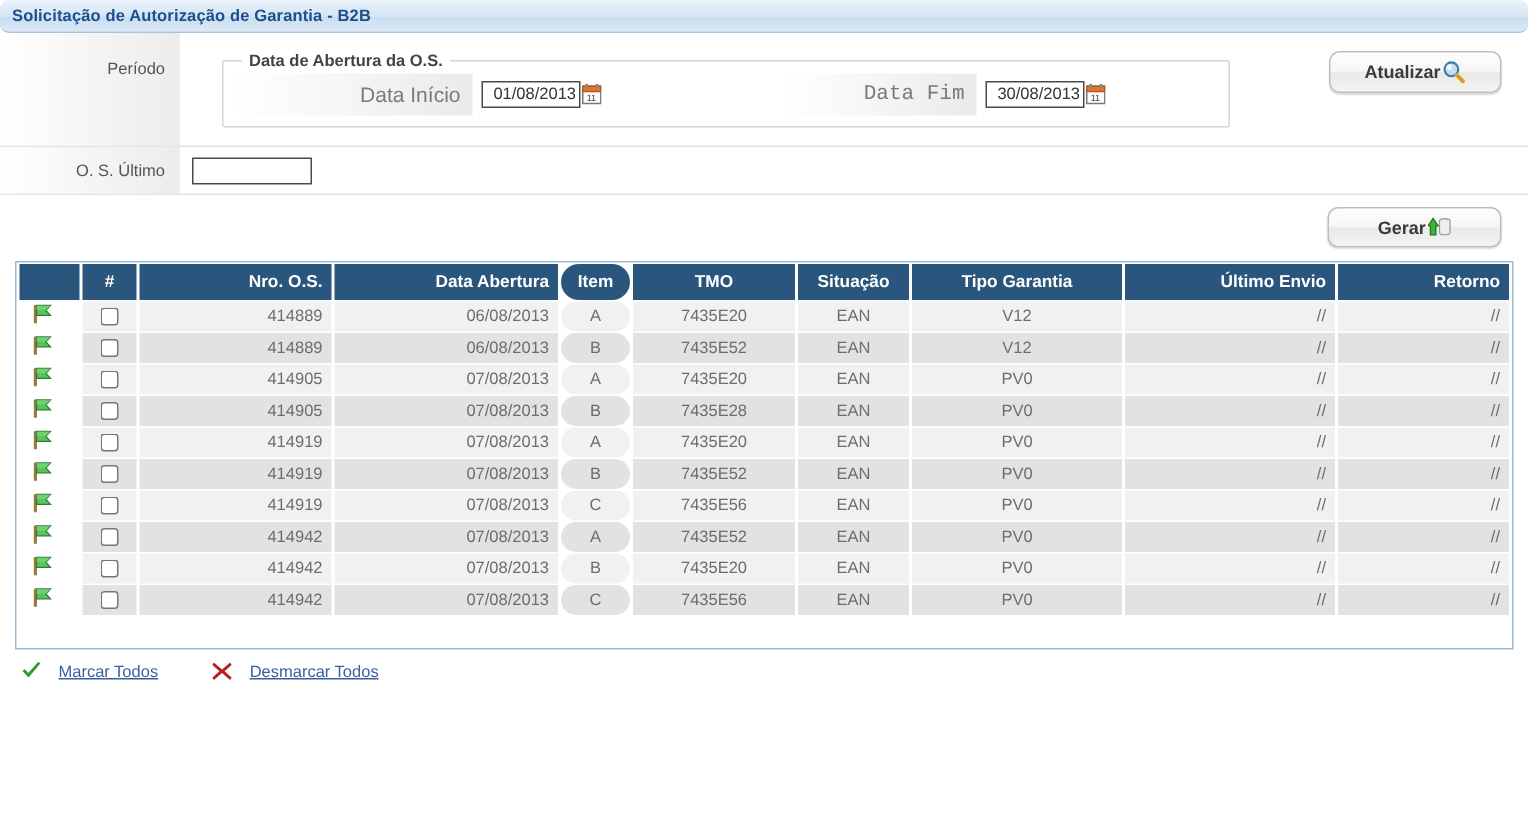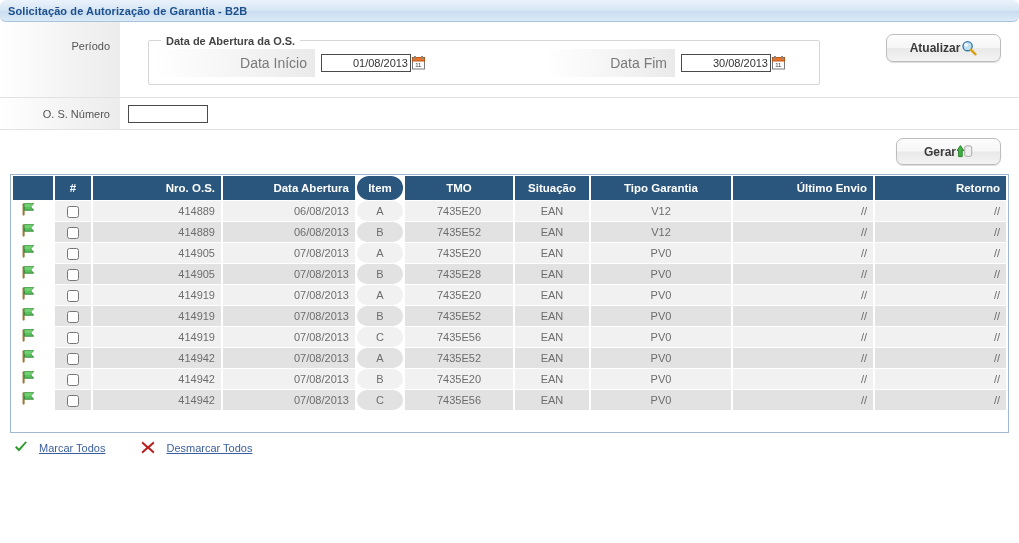--- a/index.html
+++ b/index.html
@@ -87,21 +87,21 @@
   .sub-lbl {
     font-size: 14px;
     color: #7a7a7a;
     background: linear-gradient(to right, #ffffff 0%, #f3f3f3 60%, #eaeaea 100%);
     padding: 6px 8px;
     text-align: right;
     display: block;
   }
   .date-wrap { display: flex; align-items: center; padding-left: 6px; }
   input.datein {
-    width: 90px;
+    width: 66px;
     height: 18px;
     border: 1px solid #4a4a4a;
     font-family: "Liberation Sans", sans-serif;
     font-size: 11px;
     color: #333;
     text-align: right;
     padding: 0 2px;
     background: #fff;
   }
   input.osnum {
@@ -134,21 +134,21 @@
   #btn-atualizar {
     position: absolute;
     right: 18px;
     top: 12px;
     width: 115px;
   }
   #btn-gerar {
     position: absolute;
     right: 18px;
     top: 8px;
-    width: 105px;
+    width: 116px;
     justify-content: center;
   }
 
   #genbar { position: relative; height: 44px; }
 
   
   #tablewrap {
     margin: 0 10px;
     border: 1px solid #9db9d1;
     background: #fff;
@@ -177,21 +177,21 @@
     font-size: 11px;
     white-space: nowrap;
   }
   tbody tr.odd  td { background: #f1f1f1; }
   tbody tr.even td { background: #e2e2e2; }
   tbody td.flagcell { background: #ffffff !important; padding: 0 4px; }
 
   .c-flag   { width: 40px; }
   .c-chk    { width: 36px; text-align: center; }
   .c-nro    { width: 128px; text-align: right; }
-  .c-data   { width: 132px; text-align: right; }
+  .c-data   { width: 149px; text-align: right; }
   .c-item   { width: 46px;  text-align: center; border-radius: 12px; }
   .c-tmo    { width: 108px; text-align: center; }
   .c-sit    { width: 74px;  text-align: center; }
   .c-tipo   { width: 140px; text-align: center; }
   .c-env    { width: 140px; text-align: right; }
   .c-ret    { text-align: right; }
 
   thead th.c-nro, thead th.c-data, thead th.c-env, thead th.c-ret { text-align: right; }
   thead th.c-chk, thead th.c-item, thead th.c-tmo,
   thead th.c-sit, thead th.c-tipo { text-align: center; }
@@ -243,41 +243,41 @@
                 <rect x="0.5" y="1.5" width="12" height="3.5" fill="#e8762a" stroke="#b9561a"></rect>
                 <rect x="2" y="0" width="2" height="3" fill="#888"></rect>
                 <rect x="9" y="0" width="2" height="3" fill="#888"></rect>
                 <text x="6.3" y="11" font-size="6" text-anchor="middle" fill="#444" font-family="Liberation Sans, sans-serif">11</text>
               </svg>
             </span>
           </span>
         </div>
 
         <div class="inner-field" style="margin-left:120px;">
-          <span class="sub-lbl" style="width:130px;">Data Fim</span>
+          <span class="sub-lbl" style="width:130px;font-family:Liberation Mono, monospace;">Data Fim</span>
           <span class="date-wrap">
             <input class="datein" type="text" value="30/08/2013" style="">
             <span class="cal-icon">
               <svg width="13" height="14" viewBox="0 0 13 14">
                 <rect x="0.5" y="1.5" width="12" height="11.5" fill="#fdfdfd" stroke="#7a7a7a"></rect>
                 <rect x="0.5" y="1.5" width="12" height="3.5" fill="#e8762a" stroke="#b9561a"></rect>
                 <rect x="2" y="0" width="2" height="3" fill="#888"></rect>
                 <rect x="9" y="0" width="2" height="3" fill="#888"></rect>
                 <text x="6.3" y="11" font-size="6" text-anchor="middle" fill="#444" font-family="Liberation Sans, sans-serif">11</text>
               </svg>
             </span>
           </span>
         </div>
       </fieldset>
 
     </div>
   </div>
 
   <div class="formrow" id="row-osnum">
-    <div class="lbl-cell">O. S. Número</div>
+    <div class="lbl-cell">O. S. Último</div>
     <div class="val-cell" style="padding-left:8px;">
       <input class="osnum" type="text" value="" style="">
     </div>
   </div>
 
   <div class="btn" id="btn-atualizar">
     <span>Atualizar</span>
     <span class="ic">
       <svg width="16" height="16" viewBox="0 0 16 16">
         <circle cx="6.6" cy="6.2" r="4.6" fill="#bfe0f2" stroke="#3a7ca8" stroke-width="1.4"></circle>

